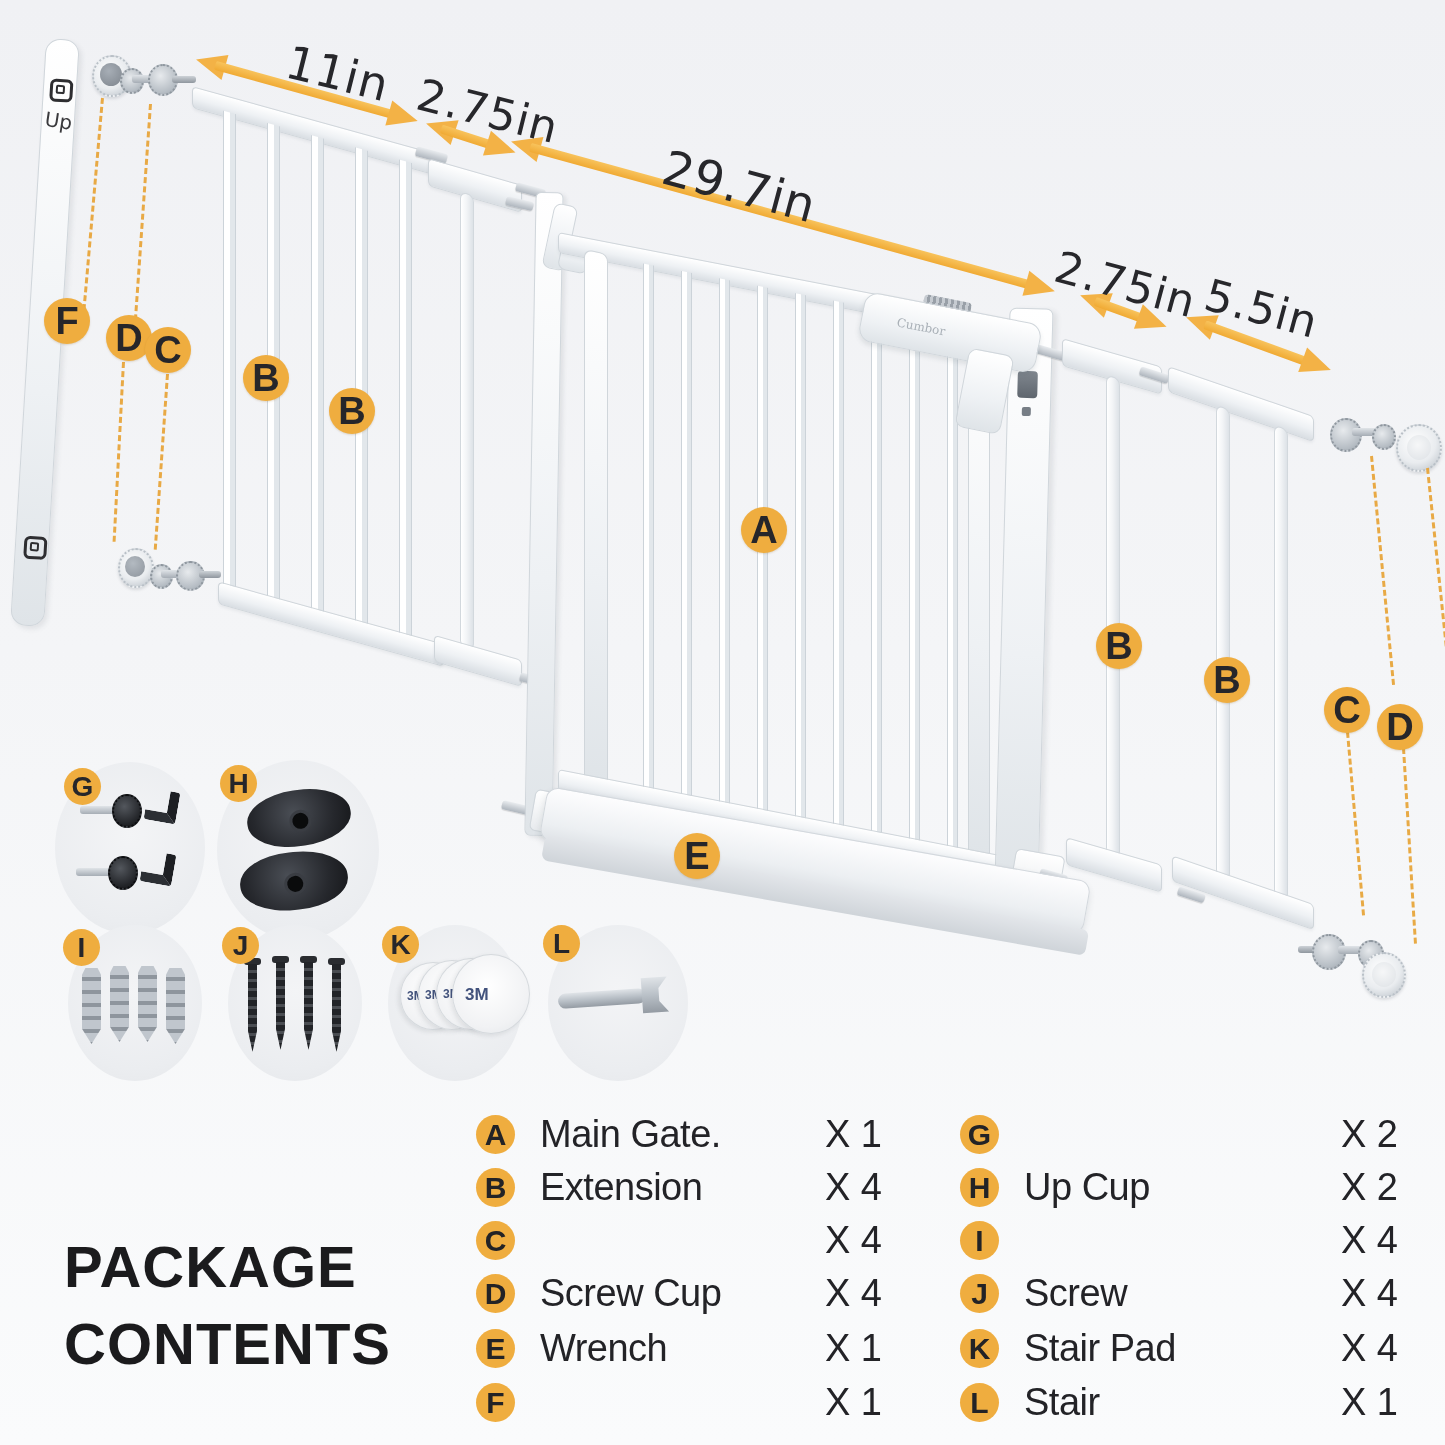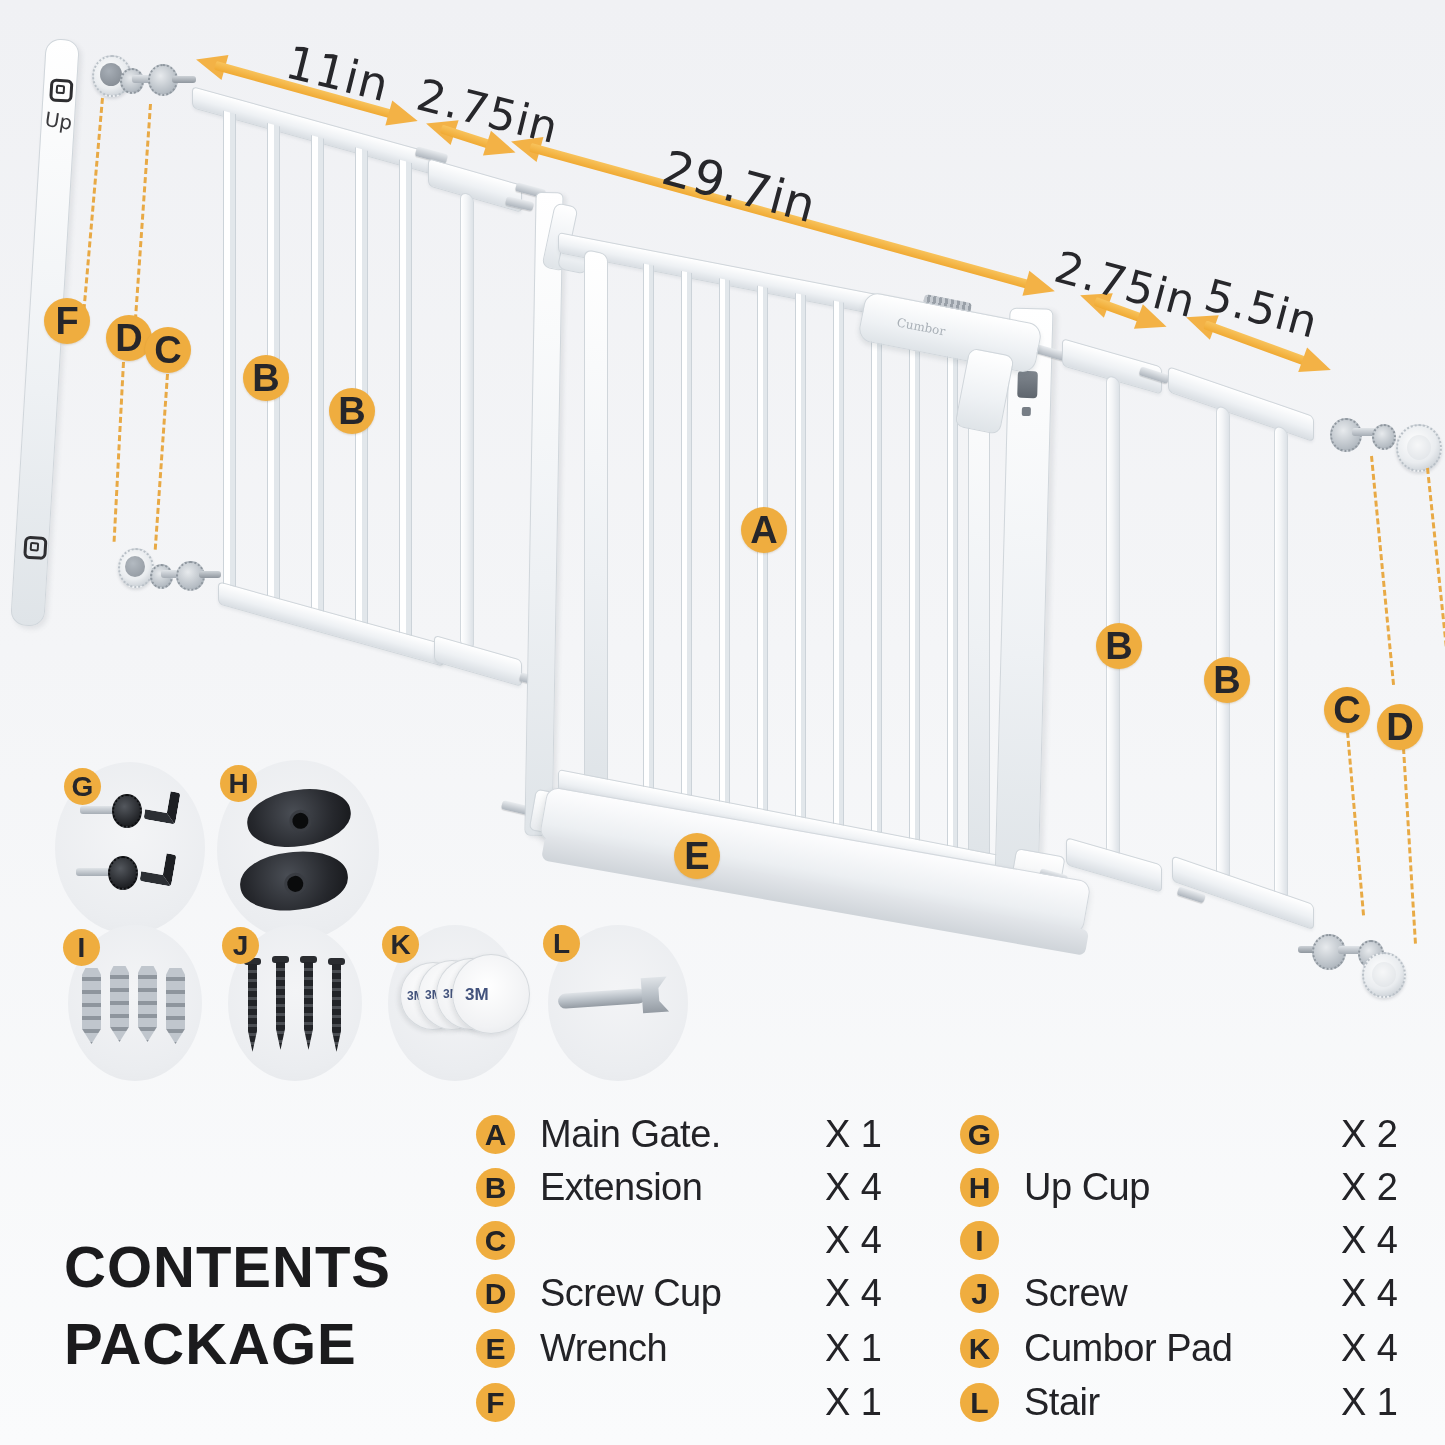--- a/index.html
+++ b/index.html
@@ -305,22 +305,22 @@
         <stop offset="0" stop-color="#dfe3e7"></stop>
           <stop offset="0.5" stop-color="#b9c0c7"></stop>
           <stop offset="1" stop-color="#949ba3"></stop>
       </linearGradient>
     </defs>
     <rect x="2" y="18" width="88" height="15" rx="7.5" fill="url(#wg)"></rect>
     <path d="M86 8 L112 8 L103 19 L103 32 L112 43 L86 43 Z" fill="url(#wg)"></path>
   </svg>
 
   <div class="title">
+    <div>PACKAGE</div>
     <div>CONTENTS</div>
-    <div>PACKAGE</div>
   </div>
 
   <div class="pkg-row" style="left:476px;top:1110px;width:406px;">
     <span class="pkg-badge">A</span>
     <span class="pkg-label">Main Gate.</span>
     <span class="pkg-qty">X 1</span>
   </div>
   <div class="pkg-row" style="left:476px;top:1163px;width:406px;">
     <span class="pkg-badge">B</span>
     <span class="pkg-label">Extension</span>
@@ -358,21 +358,21 @@
     <span class="pkg-badge">I</span>
     <span class="pkg-qty">X 4</span>
   </div>
   <div class="pkg-row" style="left:960px;top:1269px;width:438px;">
     <span class="pkg-badge">J</span>
     <span class="pkg-label">Screw</span>
     <span class="pkg-qty">X 4</span>
   </div>
   <div class="pkg-row" style="left:960px;top:1324px;width:438px;">
     <span class="pkg-badge">K</span>
-    <span class="pkg-label">Cumbor Pad</span>
+    <span class="pkg-label">Stair Pad</span>
     <span class="pkg-qty">X 4</span>
   </div>
   <div class="pkg-row" style="left:960px;top:1378px;width:438px;">
     <span class="pkg-badge">L</span>
     <span class="pkg-label">Stair</span>
     <span class="pkg-qty">X 1</span>
   </div>
 
 </div>
 

